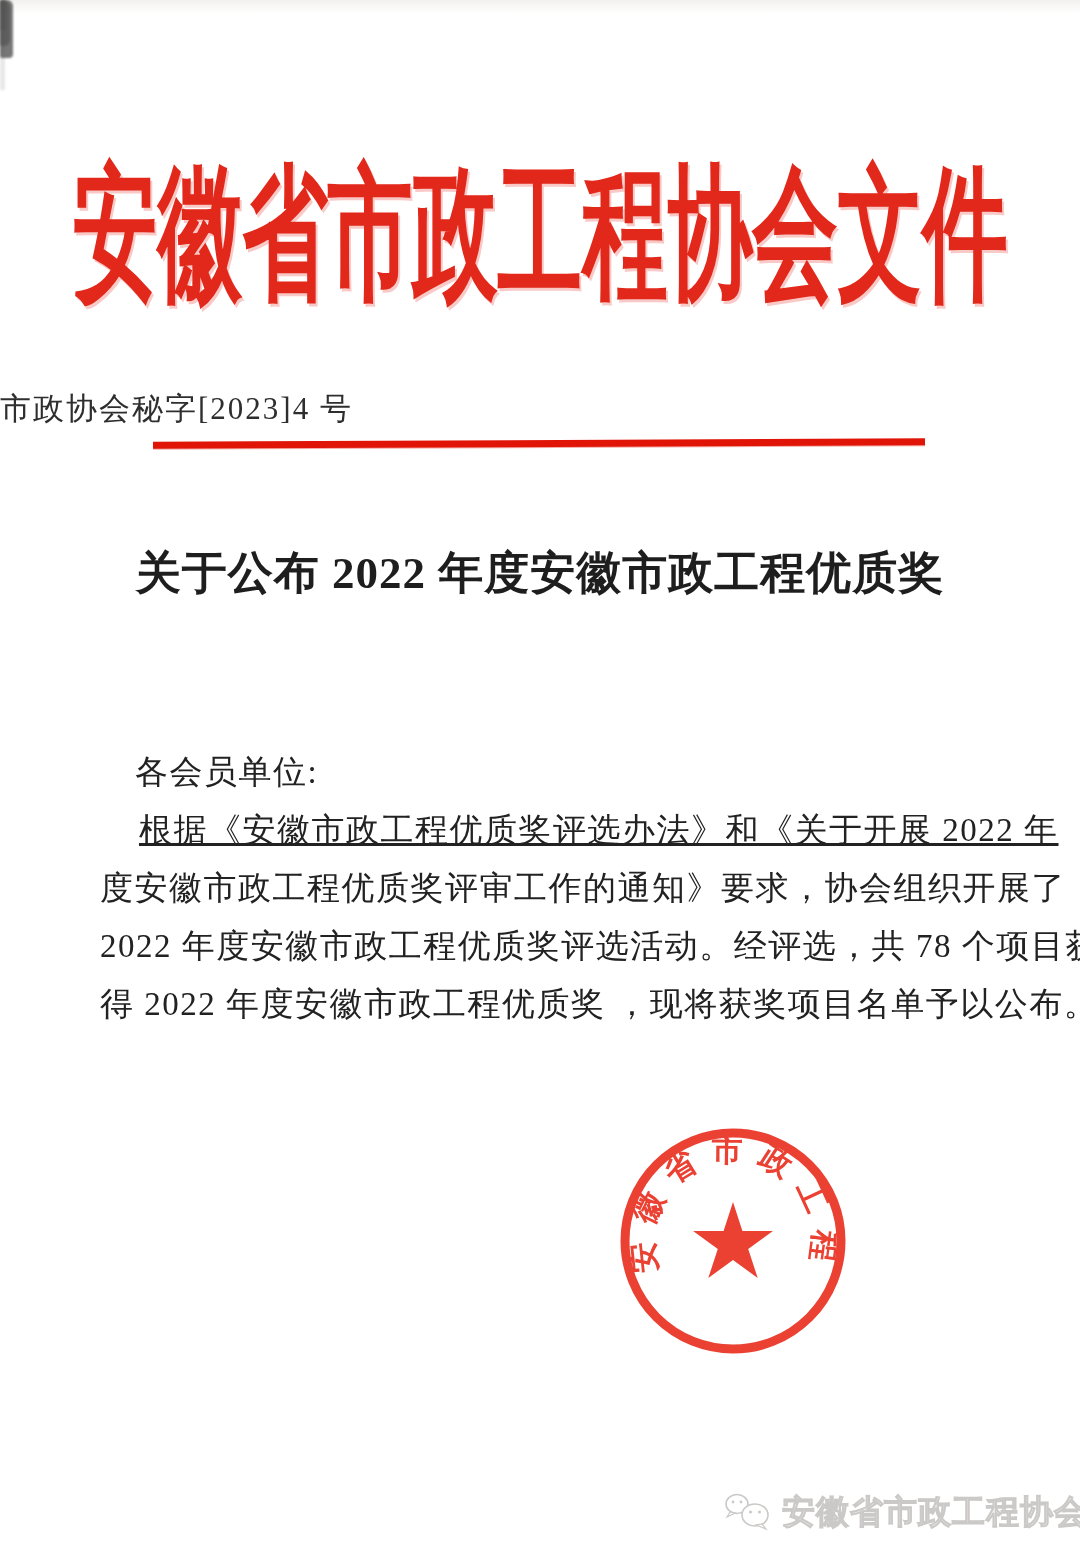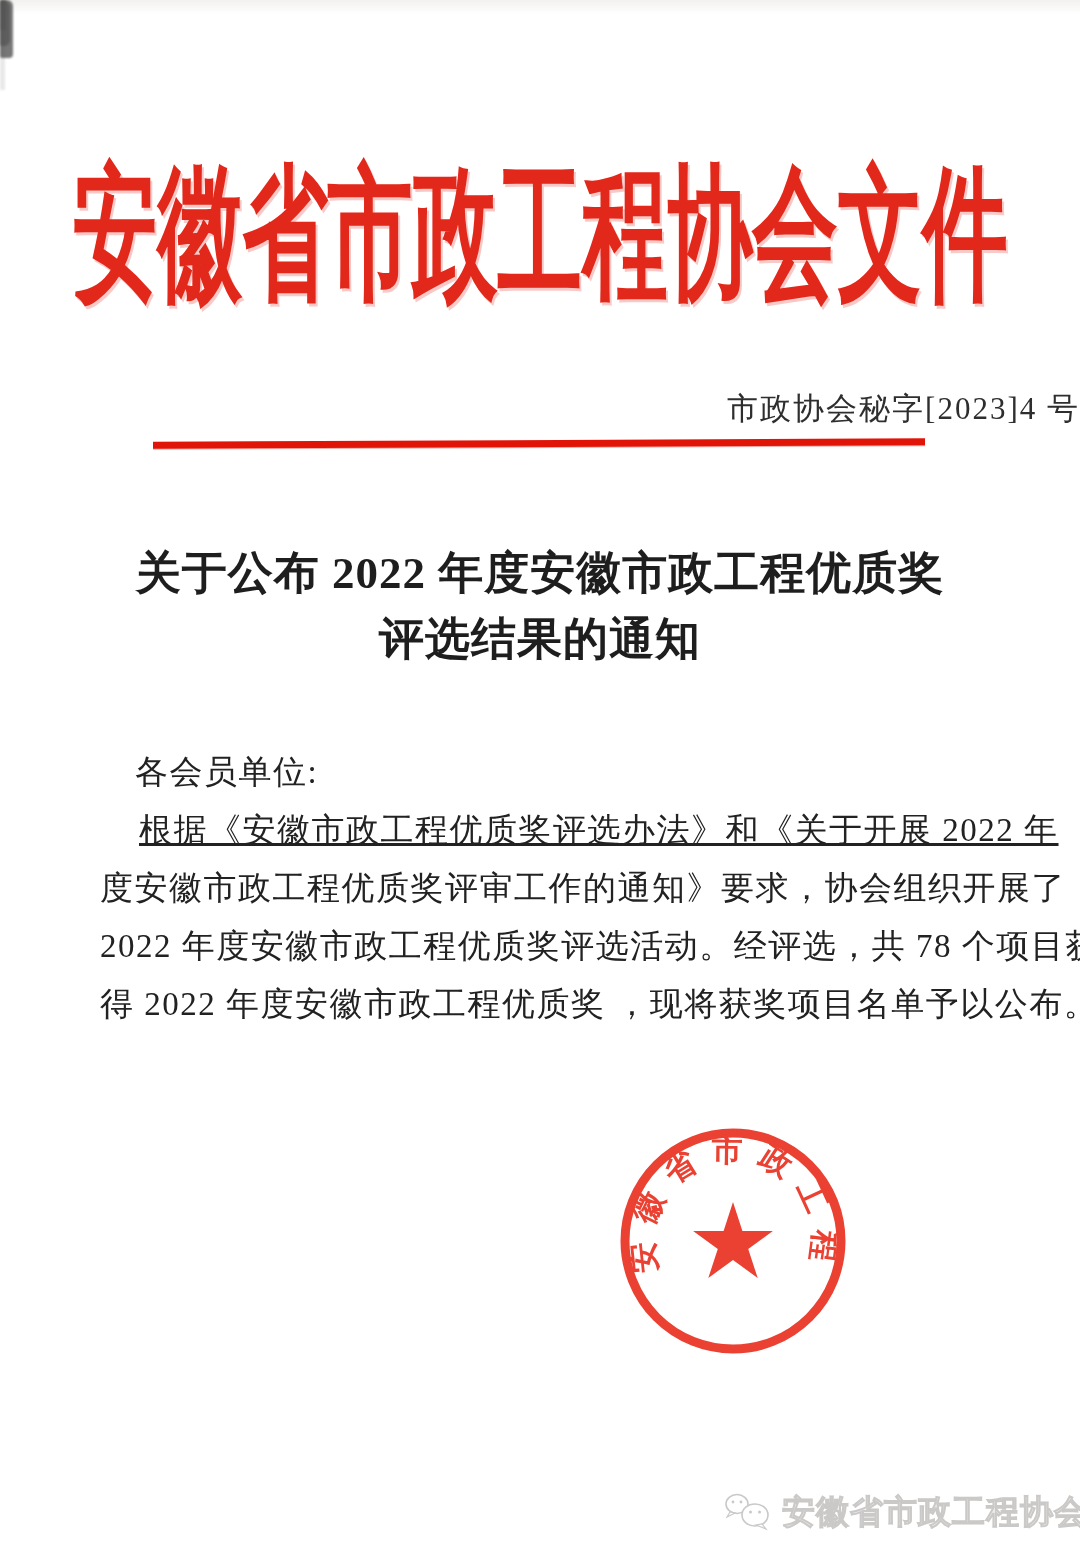--- a/index.html
+++ b/index.html
@@ -28,21 +28,21 @@
     margin:0;text-align:center;
     font-size:85px;line-height:86px;font-weight:bold;
     color:#e2281b;
     letter-spacing:0px;
     transform:scaleY(1.72);transform-origin:50% 0;
     text-shadow:2px 2px 0 rgba(226,40,27,.25);
     white-space:nowrap;
   }
   .doc-number{
     position:absolute;left:0;top:388px;width:1080px;
-    text-align:right;font-size:31px;letter-spacing:2px;color:#2e2e2e;
+    text-align:left;font-size:31px;letter-spacing:2px;color:#2e2e2e;
   }
   .red-line{
     position:absolute;left:153px;top:440px;width:772px;height:7px;
     background:#e01508;transform:rotate(-0.25deg);
     box-shadow:0 1px 0 rgba(224,21,8,.35);
   }
   .notice-title{
     position:absolute;left:0;top:492px;width:1080px;
     text-align:center;font-weight:bold;color:#1e1e1e;
     font-size:45px;line-height:66px;letter-spacing:1px;margin-top:48px;
@@ -92,21 +92,20 @@
   <div class="smudge s4"></div>
 
   <h1 class="red-header">安徽省市政工程协会文件</h1>
 
   <div class="doc-number">市政协会秘字[2023]4 号</div>
 
   <div class="red-line"></div>
 
   <div class="notice-title">
     <div>关于公布 2022 年度安徽市政工程优质奖</div>
-    <div>评选结果的通知</div>
   </div>
 
   <div class="body-line salutation">各会员单位:</div>
   <div class="body-line bl0">根据《安徽市政工程优质奖评选办法》和《关于开展 2022 年</div>
   <div class="body-line bl1">度安徽市政工程优质奖评审工作的通知》要求，协会组织开展了</div>
   <div class="body-line bl2">2022 年度安徽市政工程优质奖评选活动。经评选，共 78 个项目获</div>
   <div class="body-line bl3">得 2022 年度安徽市政工程优质奖 ，现将获奖项目名单予以公布。</div>
 
   <svg class="stamp" width="242" height="242" viewBox="0 0 242 242">
     <circle cx="121" cy="121" r="108" fill="none" stroke="#e93222" stroke-width="9"></circle>

